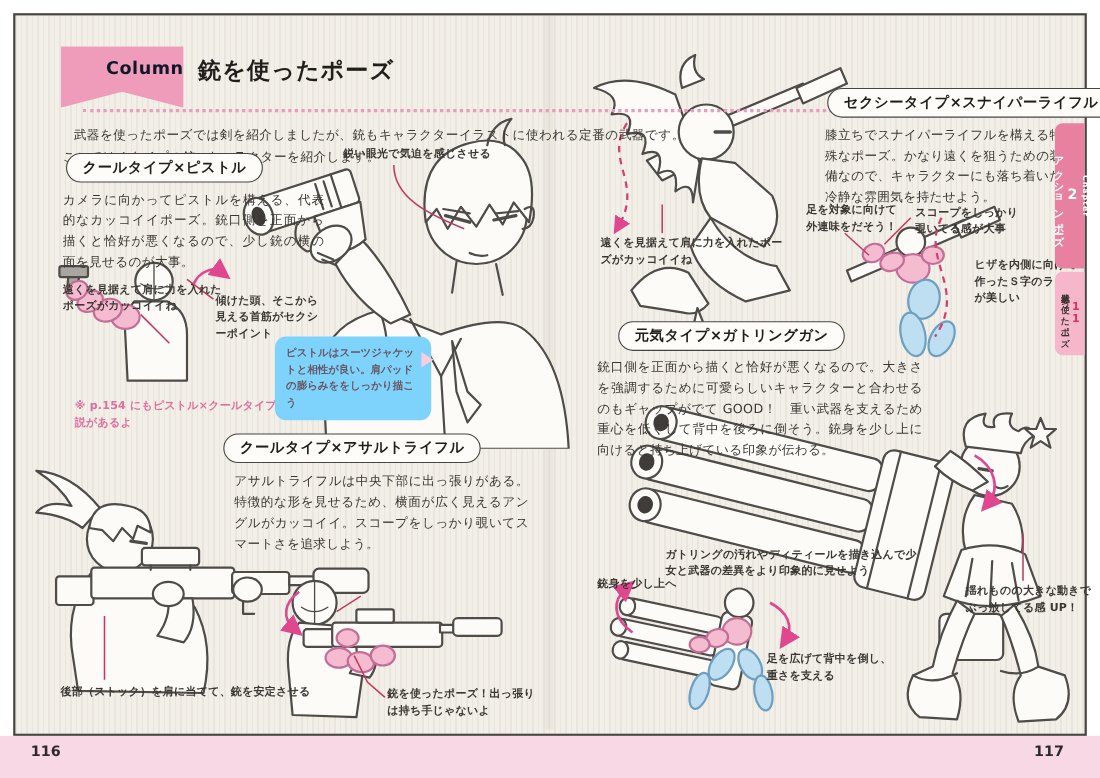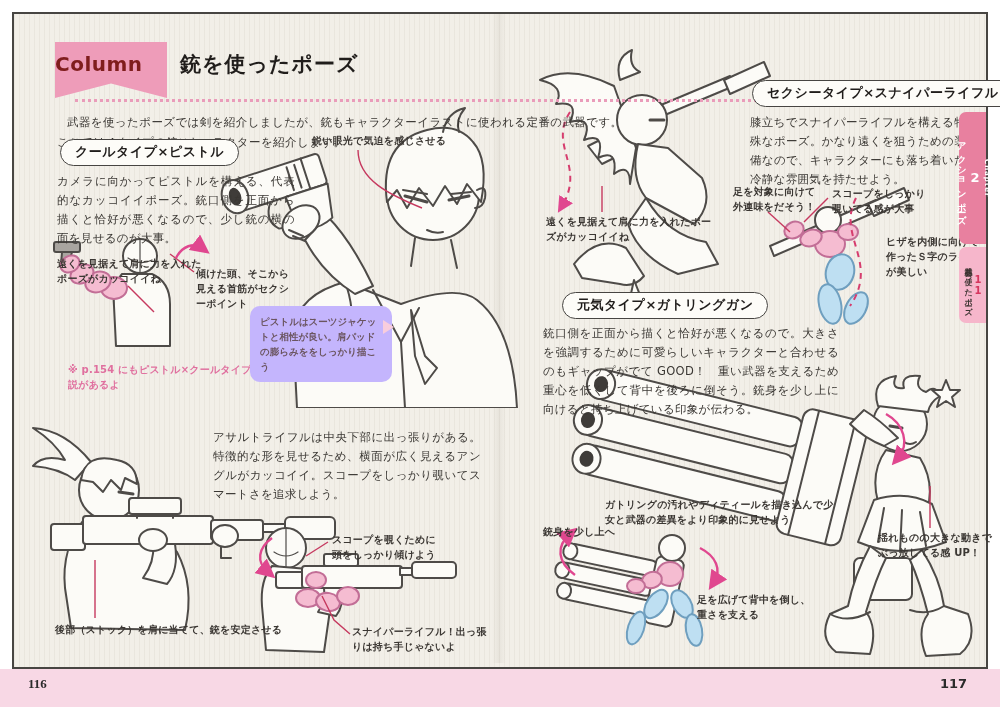--- a/index.html
+++ b/index.html
@@ -9,33 +9,33 @@
   .page-frame{position:absolute;left:12px;top:12px;width:972px;height:653px;
     border:2px solid #474542;background-color:#f2efe8;
     background-image:repeating-linear-gradient(90deg,rgba(125,112,88,0.07) 0 1px,transparent 1px 5px);}
   .gutter{position:absolute;left:492px;top:14px;width:14px;height:649px;
     background:linear-gradient(90deg,transparent,rgba(90,80,60,0.07),transparent);}
   .bottom-band{position:absolute;left:0;top:669px;width:1000px;height:38px;background:#f8d8e5;}
   .page-num{position:absolute;top:676px;font-size:13px;font-weight:bold;color:#2b2b2b;}
   
   .ribbon{position:absolute;left:55px;top:42px;width:112px;height:56px;background:#ee9cb9;
     clip-path:polygon(0 0,100% 0,100% 100%,50% 74%,0 100%);}
-  .ribbon span{display:block;text-align:left;margin-top:10px;color:#7f1d1d;font-weight:bold;font-size:20px;letter-spacing:.5px;}
+  .ribbon span{display:block;text-align:right;margin-top:10px;color:#0f172a;font-weight:bold;font-size:16px;letter-spacing:.5px;}
   .page-title{position:absolute;left:180px;top:50px;font-size:21px;font-weight:bold;color:#201d1b;letter-spacing:1px;}
   .dotted-rule{position:absolute;left:75px;top:99px;width:862px;height:0;border-top:3px dotted #ea9cba;}
   .intro{position:absolute;font-size:11.5px;line-height:20px;color:#3a3733;letter-spacing:.4px;font-weight:500;}
   
   .pill{position:absolute;background:#fdfcf8;border:1.6px solid #474542;border-radius:15px;
     padding:3px 14px 4px;font-size:13px;font-weight:bold;color:#201d1b;white-space:nowrap;letter-spacing:.5px;}
   .body-text{position:absolute;font-size:11.5px;line-height:19px;color:#3a3733;letter-spacing:.3px;font-weight:500;text-align:justify;}
   
   .note{position:absolute;font-size:10px;line-height:15px;font-weight:600;color:#3b3733;letter-spacing:.2px;}
   .nowrap{white-space:nowrap;}
   .pink-hand{color:#e0709f;font-weight:600;}
-  .bubble{position:absolute;background:#c4b5fd;border-radius:10px;padding:8px 10px;
+  .bubble{position:absolute;background:#7dd3fc;border-radius:10px;padding:8px 10px;
     font-size:9.5px;line-height:15px;color:#6b5560;font-weight:600;width:122px;}
   .bubble:after{content:"";position:absolute;right:-9px;top:14px;border:7px solid transparent;border-left:11px solid #f8cddd;}
   
   .tab{position:absolute;left:959px;border-radius:7px 0 0 7px;display:flex;align-items:center;justify-content:center;}
   .tab-chapter{top:112px;width:27px;height:132px;background:#e8809f;}
   .tab-section{top:247px;width:27px;height:76px;background:#f6b6cb;}
   .v-text{writing-mode:vertical-rl;text-orientation:mixed;display:flex;flex-direction:column;align-items:center;}
   .tab-chapter .v-text{color:#ffffff;font-weight:bold;}
   .chapter-word{font-size:7px;letter-spacing:1px;}
   .chapter-num{font-size:13px;text-orientation:upright;margin:2px 0;}
@@ -279,24 +279,24 @@
   <div class="intro" style="left:57px;top:132px;">ここでは４タイプの銃×キャラクターを紹介します。</div>
 
   <div class="pill" style="left:60px;top:139px;">クールタイプ×ピストル</div>
   <div class="body-text" style="left:57px;top:172px;width:238px;">カメラに向かってピストルを構える、代表的なカッコイイポーズ。銃口側を正面から描くと恰好が悪くなるので、少し銃の横の面を見せるのが大事。</div>
   <div class="note nowrap" style="left:312px;top:133px;">鋭い眼光で気迫を感じさせる</div>
   <div class="note" style="left:57px;top:256px;width:152px;">遠くを見据えて肩に力を入れたポーズがカッコイイね</div>
   <div class="note" style="left:196px;top:266px;width:100px;">傾けた頭、そこから見える首筋がセクシーポイント</div>
   <div class="note pink-hand" style="left:68px;top:362px;width:205px;">※ p.154 にもピストル×クールタイプの解説があるよ</div>
   <div class="bubble" style="left:250px;top:306px;">ピストルはスーツジャケットと相性が良い。肩パッドの膨らみををしっかり描こう</div>
 
+  <div class="pill" style="left:203px;top:394px;">クールタイプ×アサルトライフル</div>
   <div class="body-text" style="left:200px;top:428px;width:268px;margin-left:13px;">アサルトライフルは中央下部に出っ張りがある。特徴的な形を見せるため、横面が広く見えるアングルがカッコイイ。スコープをしっかり覗いてスマートさを追求しよう。</div>
   <div class="note nowrap" style="left:55px;top:622px;">後部（ストック）を肩に当てて、銃を安定させる</div>
-  <div class="note" style="left:332px;top:532px;width:112px;">スコープを覗くために頭をしっかり傾けよう</div>
-  <div class="note" style="left:352px;top:624px;width:142px;">スナイパーライフル！出っ張りは持ち手じゃないよ</div>
+  <div class="note" style="left:352px;top:624px;width:142px;">銃を使ったポーズ！出っ張りは持ち手じゃないよ</div>
 
   <div class="pill" style="left:752px;top:80px;">セクシータイプ×スナイパーライフル</div>
   <div class="body-text" style="left:750px;top:113px;width:216px;">膝立ちでスナイパーライフルを構える特殊なポーズ。かなり遠くを狙うための装備なので、キャラクターにも落ち着いた冷静な雰囲気を持たせよう。</div>
   <div class="note" style="left:733px;top:184px;width:92px;">足を対象に向けて外連味をだそう！</div>
   <div class="note" style="left:832px;top:186px;width:100px;">スコープをしっかり覗いてる感が大事</div>
   <div class="note" style="left:886px;top:234px;width:100px;">ヒザを内側に向けて作ったＳ字のラインが美しい</div>
   <div class="note" style="left:546px;top:214px;width:172px;">遠くを見据えて肩に力を入れたポーズがカッコイイね</div>
 
   <div class="pill" style="left:562px;top:292px;">元気タイプ×ガトリングガン</div>
   <div class="body-text" style="left:543px;top:324px;width:296px;">銃口側を正面から描くと恰好が悪くなるので。大きさを強調するために可愛らしいキャラクターと合わせるのもギャップがでて GOOD！　重い武器を支えるため重心を低くして背中を後ろに倒そう。銃身を少し上に向けると持ち上げている印象が伝わる。</div>
@@ -313,16 +313,16 @@
     </div>
   </div>
   <div class="tab tab-section">
     <div class="v-text">
       <span class="section-num">11</span>
       <span class="section-name">武器を使ったポーズ</span>
     </div>
   </div>
 
   <div class="bottom-band"></div>
-  <div class="page-num" style="left:28px;font-family:Liberation Serif, serif;">116</div>
+  <div class="page-num" style="left:28px;">116</div>
   <div class="page-num" style="left:940px;">117</div>
 
 </div>
 
 </body></html>

